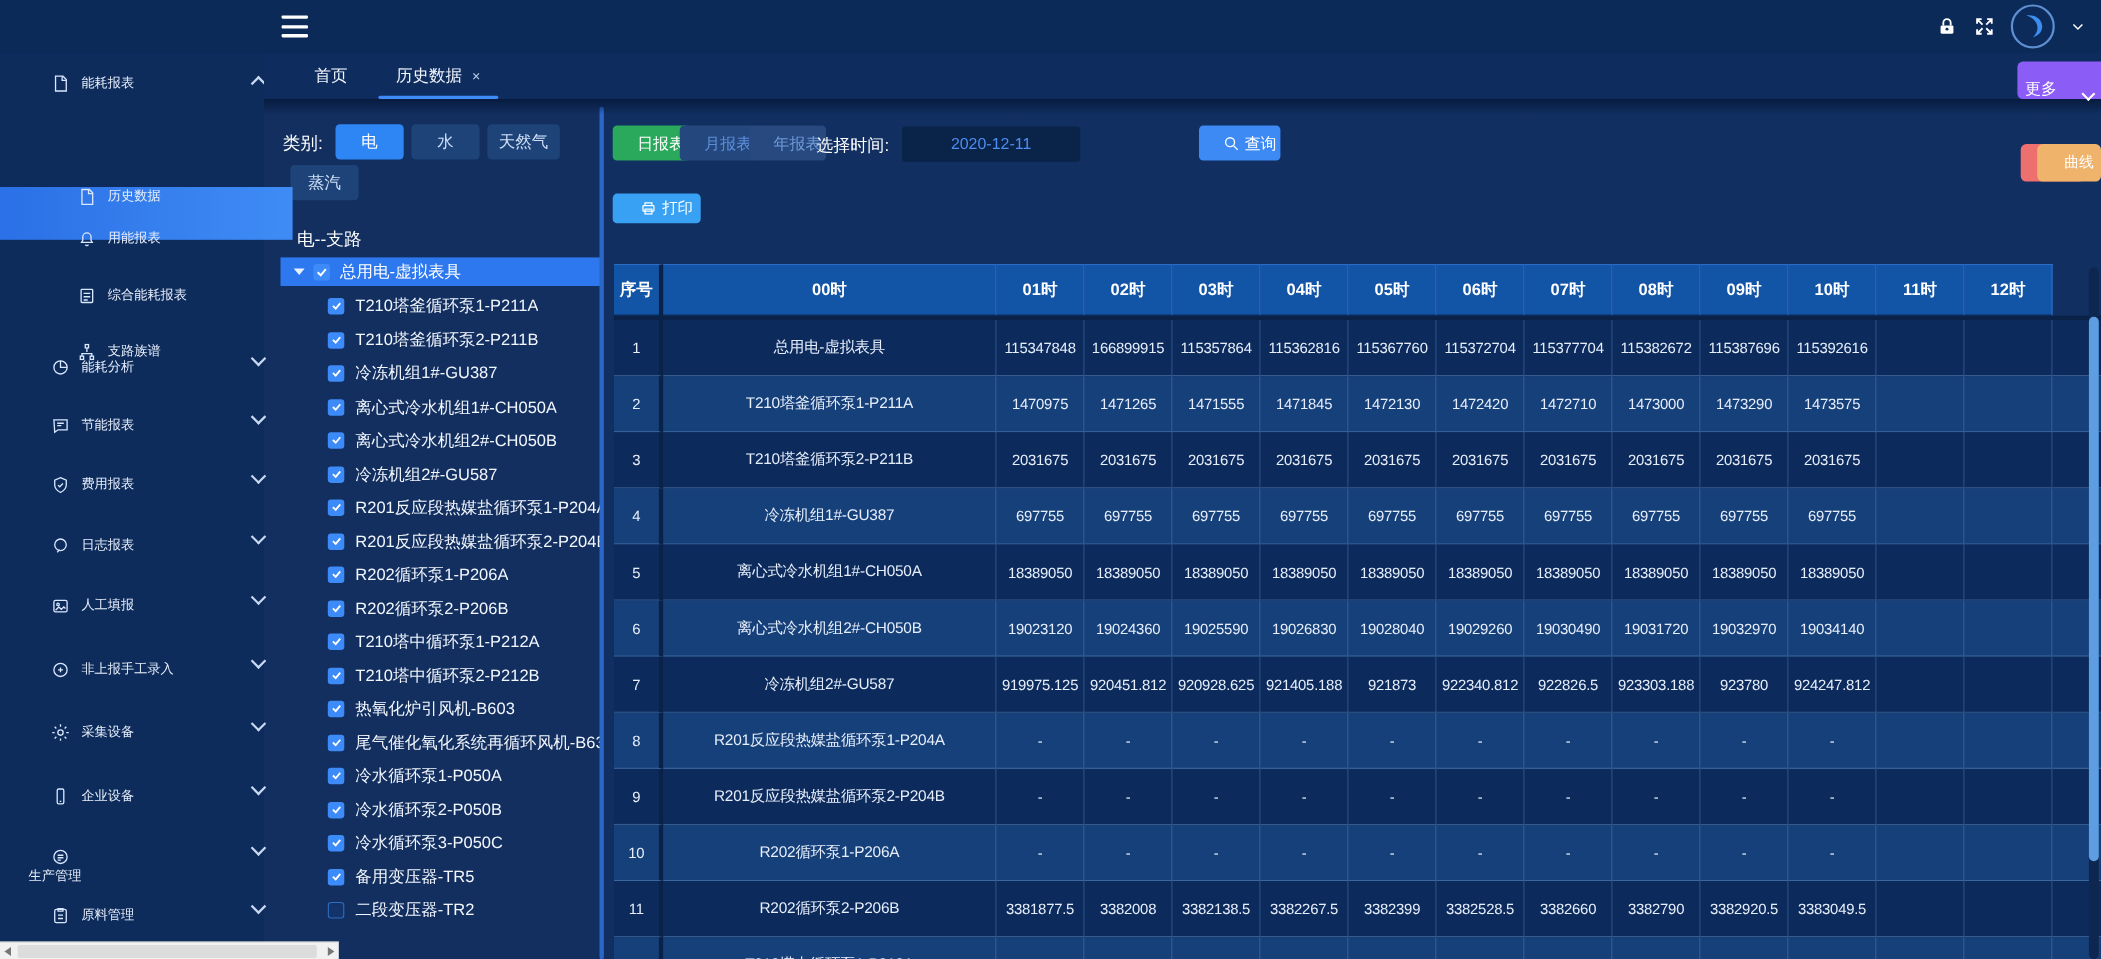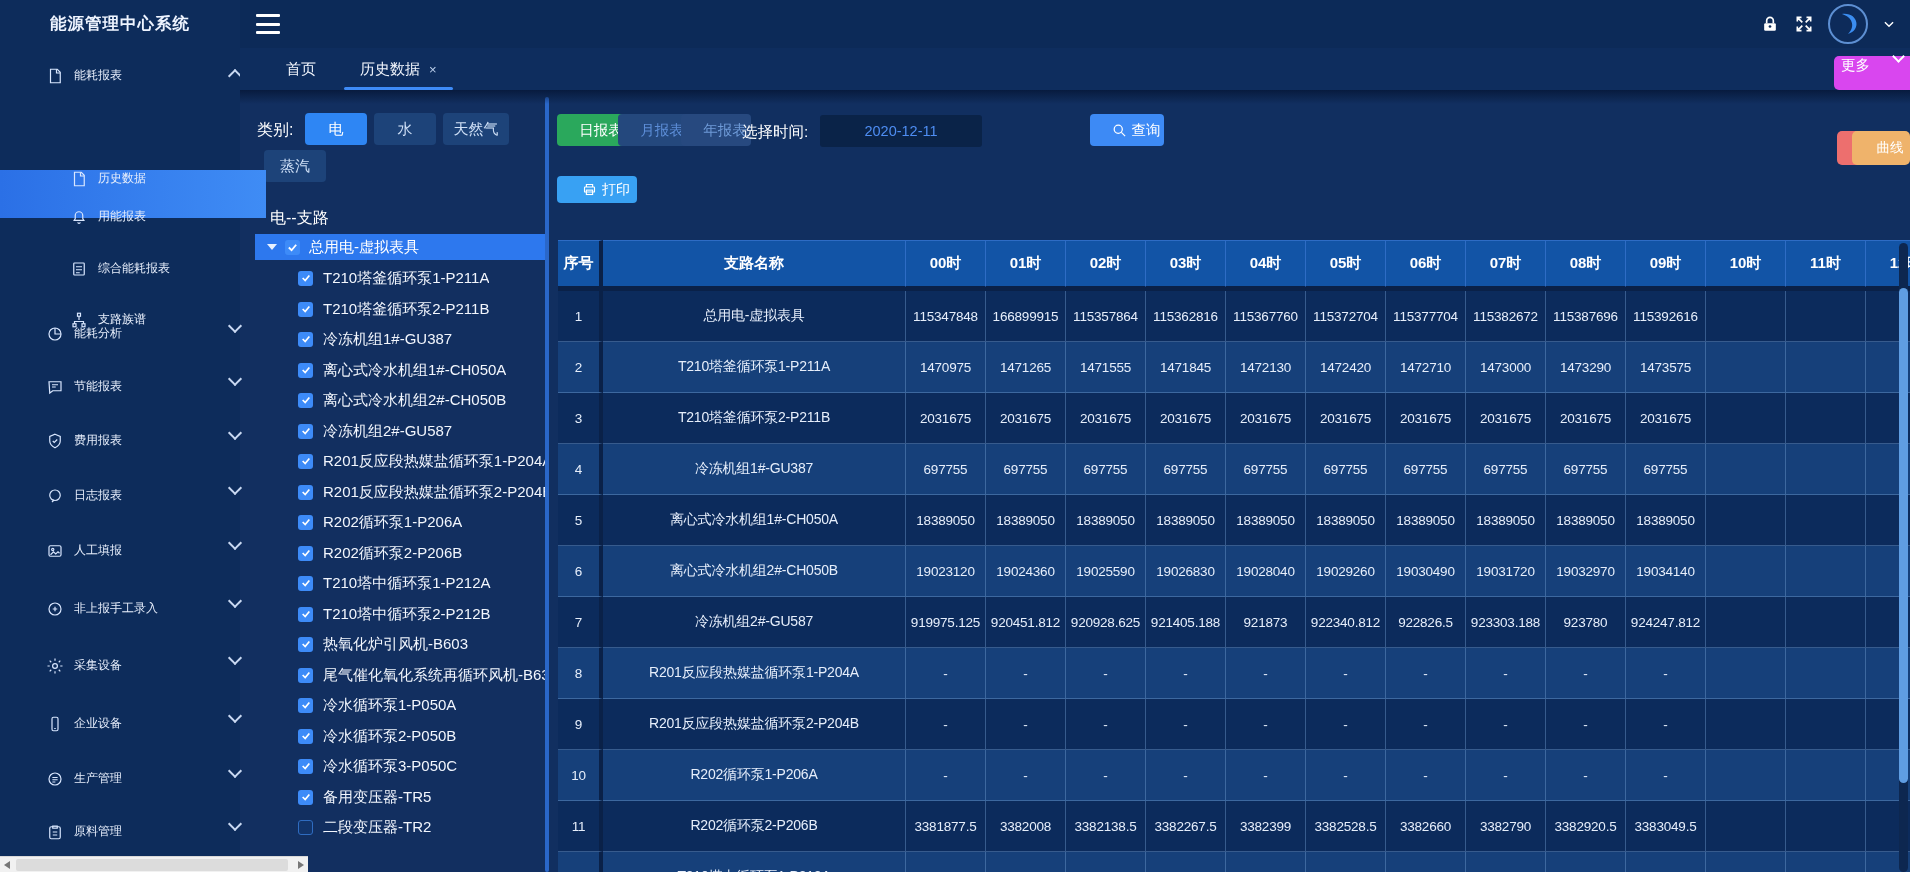--- a/index.html
+++ b/index.html
@@ -14,22 +14,22 @@
   .hamburger b{display:block;height:3px;background:#fff;border-radius:1px;}
   .top-icons{position:absolute;right:14px;top:0;height:48px;display:flex;align-items:center;gap:14px;}
   .tico{display:flex;align-items:center;justify-content:center;cursor:pointer;}
   .avatar{width:36px;height:36px;border-radius:50%;border:2px solid #5d8fd2;background:#0d2b5a;overflow:hidden;display:flex;align-items:center;justify-content:center;}
   
   .tabbar{position:absolute;left:240px;top:48px;right:0;height:42px;background:#0e2d5e;z-index:25;}
   .tabs{position:absolute;left:24px;top:0;height:42px;display:flex;}
   .tab{position:relative;height:42px;display:flex;align-items:center;padding:0 22px;font-size:15px;color:#f2f6fd;cursor:pointer;}
   .tab.active::after{content:"";position:absolute;left:6px;right:6px;bottom:0;height:3px;background:#3e8bf7;border-radius:2px;}
   .tab .close{margin-left:9px;font-size:13px;color:#bcd0ec;cursor:pointer;}
-  .more-btn{position:absolute;right:0;top:8px;width:76px;height:34px;background:#d946ef;border-radius:5px 0 0 5px;
-            display:flex;align-items:flex-start;justify-content:center;gap:24px;font-size:14.5px;color:#fff;cursor:pointer;}
+  .more-btn{position:absolute;right:0;top:8px;width:76px;height:34px;background:#8b5cf6;border-radius:5px 0 0 5px;
+            display:flex;align-items:flex-end;justify-content:center;gap:24px;font-size:14.5px;color:#fff;cursor:pointer;}
   .shade{position:absolute;left:240px;top:90px;right:0;height:14px;background:linear-gradient(#051636cc,#05163600);z-index:20;pointer-events:none;}
   
   .sidebar{position:absolute;left:0;top:48px;width:240px;bottom:0;background:#0d2c5b;z-index:10;}
   .side-item{position:absolute;left:0;width:240px;height:40px;display:flex;cursor:pointer;font-size:12px;color:#e7eefb;padding-left:26px;}
   .side-item .ic{margin-left:20px;margin-right:10px;display:flex;}
   .side-item.child .ic{margin-left:44px;}
   .side-item .chev{position:absolute;right:26px;}
   .side-item.selected{background:linear-gradient(90deg,#2b70e6,#3f8cf5);height:48px;}
   .chev{width:8px;height:8px;border-right:2px solid #c9d9f2;border-bottom:2px solid #c9d9f2;transform:rotate(45deg);margin-top:-4px;}
   .chev.up{transform:rotate(-135deg);margin-top:4px;}
@@ -282,21 +282,20 @@
     <span>打印</span>
   </div>
   <div id="view-buttons">
       <div class="btn btn-view" style="left: 1800px; background: rgb(237, 111, 110); margin-left: 37px;">表格</div>
       <div class="btn btn-view" style="left: 1852px; background: rgb(239, 179, 107);">曲线</div>
     </div>
 
   <div class="table-wrap">
     <div id="table-head" class="trow">
         <div class="th serial">序号</div>
-        <div class="th">支路名称</div>
         <div class="th">00时</div>
         <div class="th">01时</div>
         <div class="th">02时</div>
         <div class="th">03时</div>
         <div class="th">04时</div>
         <div class="th">05时</div>
         <div class="th">06时</div>
         <div class="th">07时</div>
         <div class="th">08时</div>
         <div class="th">09时</div>
@@ -657,21 +656,21 @@
         <div class="side-item" style="top: 667px; height: 40px;">
           <span class="ic">
             <svg width="18" height="18" viewBox="0 0 24 24" fill="none" stroke="#d9e7ff" stroke-width="1.6">
               <rect x="8" y="3" width="8" height="18" rx="2"></rect>
               <path d="M11 18h2"></path>
             </svg>
           </span>
           <span>企业设备</span>
           <span class="chev"></span>
         </div>
-        <div class="side-item" style="top: 722px; height: 40px;">
+        <div class="side-item" style="top: 722px; height: 40px; flex-direction: column;">
           <span class="ic">
             <svg width="18" height="18" viewBox="0 0 24 24" fill="none" stroke="#d9e7ff" stroke-width="1.6">
               <circle cx="12" cy="12" r="8"></circle>
               <path d="M8.5 10h7M8.5 13h7M8.5 16h4"></path>
             </svg>
           </span>
           <span>生产管理</span>
           <span class="chev"></span>
         </div>
         <div class="side-item" style="top: 775px; height: 40px;">
@@ -682,21 +681,20 @@
               <path d="M9 12h6M9 16h6"></path>
             </svg>
           </span>
           <span>原料管理</span>
           <span class="chev"></span>
         </div>
       </div>
   </div>
 
   <div class="topbar">
-    <div class="app-title">能源管理中心系统</div>
     <div class="hamburger">
         <b></b>
         <b></b>
         <b></b>
       </div>
     <div class="top-icons" id="top-icons">
         <span class="tico">
           <svg width="20" height="20" viewBox="0 0 24 24">
             <path d="M8 11V8a4 4 0 0 1 8 0v3" fill="none" stroke="#fff" stroke-width="2"></path>
             <rect x="5" y="11" width="14" height="9" rx="1.5" fill="#fff"></rect>

